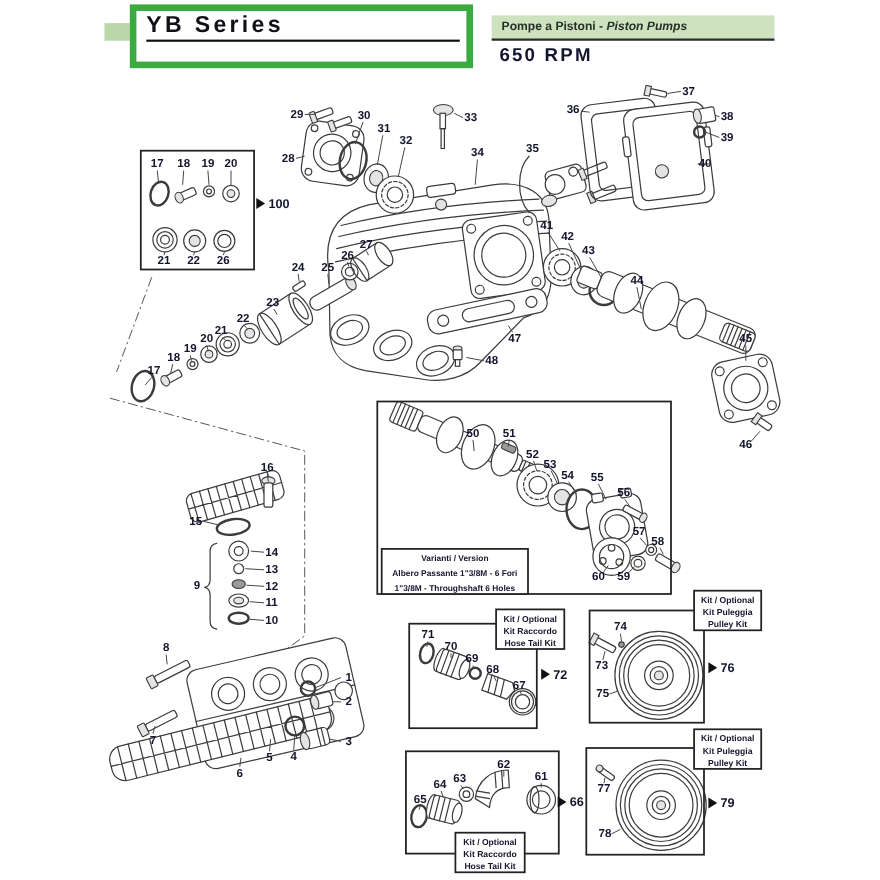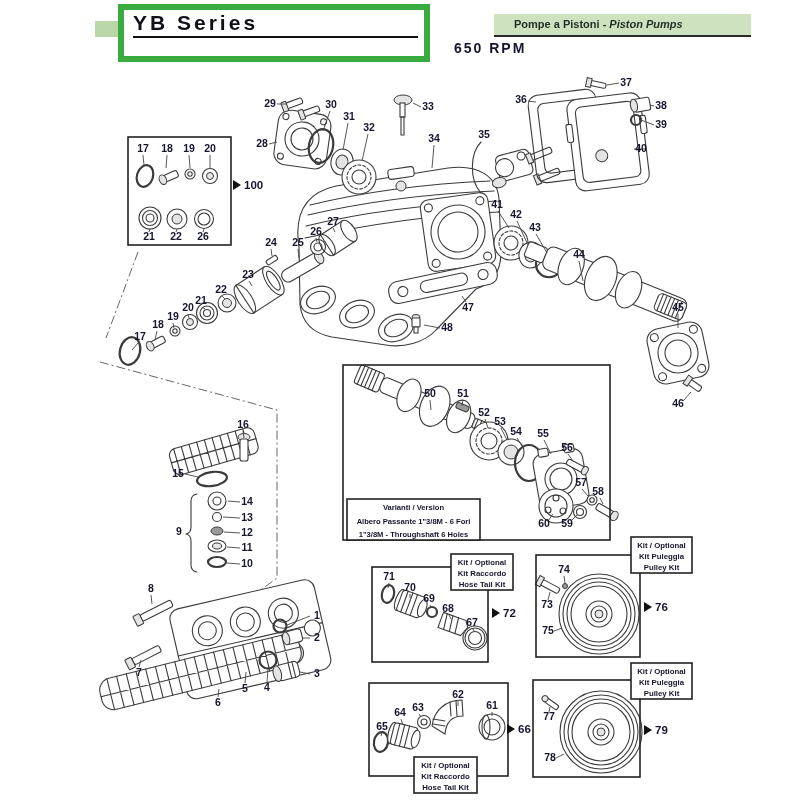--- a/index.html
+++ b/index.html
@@ -6,24 +6,24 @@
   html,body{margin:0;padding:0;background:#fff;}
   .page{position:relative;width:800px;height:800px;background:#fff;overflow:hidden;
         font-family:"Liberation Sans",sans-serif;border-radius:10px;}
   .stripe-left{position:absolute;left:95px;top:21px;width:30px;height:16px;background:var(--stripe);z-index:1;}
   .title-box{position:absolute;left:118px;top:4px;width:312px;height:58px;border:6px solid var(--green);
              background:#fff;box-sizing:border-box;padding:0 6px 0 9px;z-index:2;}
   .series{font-size:21px;font-weight:bold;letter-spacing:3px;color:#101018;line-height:26px;
           border-bottom:2px solid #111;}
   .model{font-size:13px;font-weight:bold;color:var(--ink);line-height:19px;}
   .band{position:absolute;left:447px;top:14px;width:257px;height:23px;background:var(--band);
-        border-bottom:2px solid #2a2a2a;box-sizing:border-box;padding-left:20px;
-        font-size:11px;font-weight:bold;line-height:21px;color:#253026;z-index:2;margin-left:47px;}
+        border-bottom:2px solid #2a2a2a;box-sizing:border-box;padding-left:9px;
+        font-size:11px;font-weight:bold;line-height:21px;color:#253026;z-index:2;}
   .band .it{font-style:italic;}
-  .rpm{position:absolute;left:454px;top:40px;font-size:14px;font-weight:bold;letter-spacing:2px;
+  .rpm{position:absolute;left:454px;top:40px;font-size:17px;font-weight:bold;letter-spacing:2px;
        color:var(--ink);z-index:2;}
   svg#dg{position:absolute;left:0;top:0;z-index:1;}
   .ln{fill:none;stroke:#3b3b3b;stroke-width:1.1;stroke-linecap:round;stroke-linejoin:round;}
   .ln2{fill:none;stroke:#3b3b3b;stroke-width:2.2;stroke-linecap:round;}
   .fl{fill:#fff;stroke:#3b3b3b;stroke-width:1.1;}
   .fg{fill:#e4e4e4;stroke:#3b3b3b;stroke-width:1;}
   .dk{fill:#9a9a9a;stroke:#3b3b3b;stroke-width:1;}
   .dash{fill:none;stroke:#555;stroke-width:0.9;stroke-dasharray:9 3 2 3;}
   .box{fill:none;stroke:#222;stroke-width:1.6;}
   .panelbox{fill:#fff;stroke:#222;stroke-width:1.6;}

